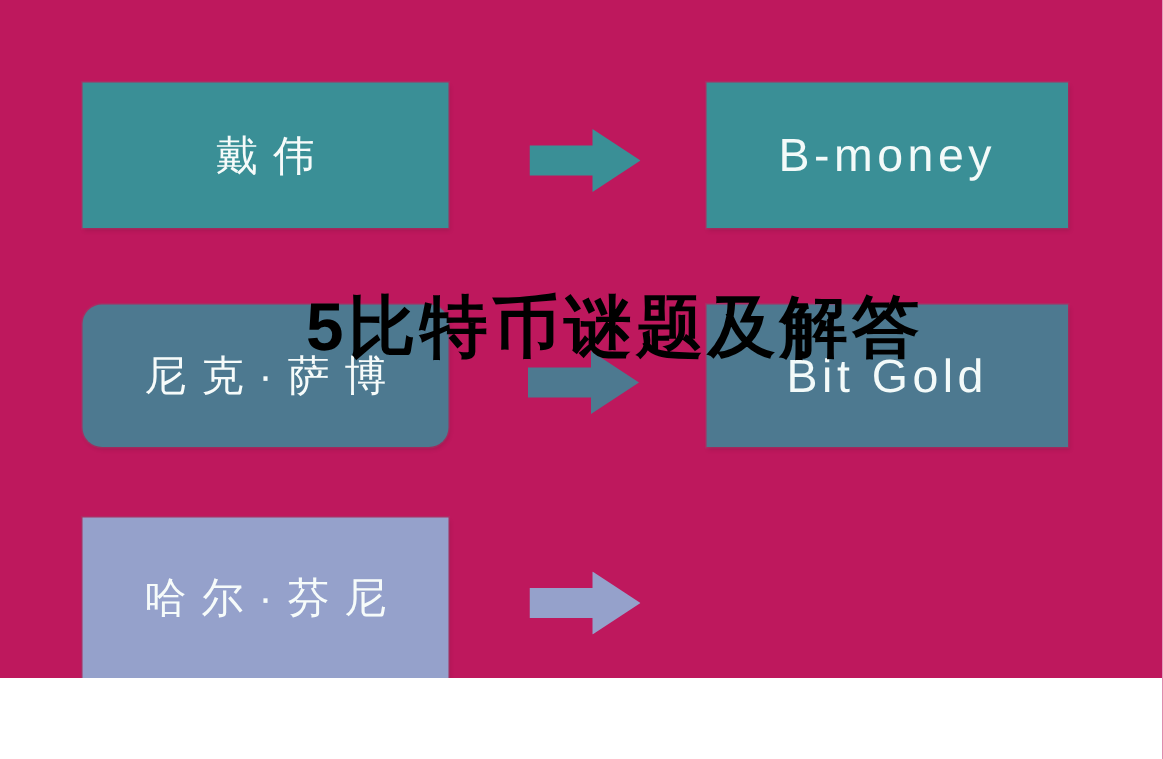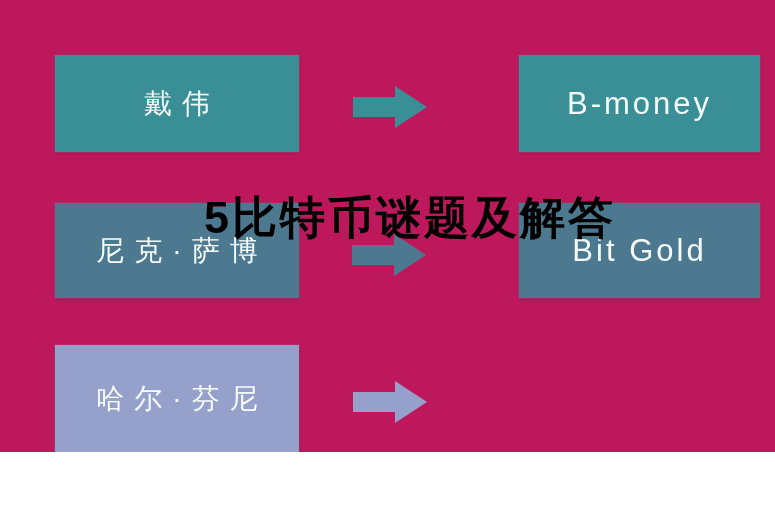--- a/index.html
+++ b/index.html
@@ -9,21 +9,21 @@
     background:#be185d;
     overflow:hidden;
     font-family:"Liberation Sans","DejaVu Sans",sans-serif;
   }
   .box{
     position:absolute;
     display:flex;align-items:center;justify-content:center;
     box-shadow:0 0 0 1px rgba(110,120,125,0.22), 1px 2px 3px rgba(0,0,0,0.10);
   }
   .left-box{left:55px;width:244px;}
-  .right-box{left:471px;width:241px;margin-left:48px;}
+  .right-box{left:471px;width:241px;}
   .r1{top:55px;height:97px;}
   .r2{top:203px;height:95px;}
   .r3{top:345px;height:107px;}
   .cjk-label{
     color:#f6fbfa;
     font-size:28px;
     letter-spacing:10px;
     padding-left:10px; 
     white-space:nowrap;
     font-weight:400;
@@ -59,21 +59,21 @@
   <div class="box left-box r1" style="background-color: rgb(58, 143, 150);">
     <span class="cjk-label">戴伟</span>
   </div>
   <svg class="arrow a1" viewBox="0 0 74 42">
     <polygon points="0,11 42,11 42,0 74,21 42,42 42,31 0,31" fill="#3a8f96"></polygon>
   </svg>
   <div class="box right-box r1" style="background-color: rgb(58, 143, 150);">
     <span class="latin-label">B-money</span>
   </div>
 
-  <div class="box left-box r2" style="background-color: rgb(77, 121, 144);">
+  <div class="box left-box r2" style="background-color: rgb(77, 121, 144); border-radius: 13px;">
     <span class="cjk-label">尼克·萨博</span>
   </div>
   <svg class="arrow a2" viewBox="0 0 74 42">
     <polygon points="0,11 42,11 42,0 74,21 42,42 42,31 0,31" fill="#4d7990"></polygon>
   </svg>
   <div class="box left-box r3" style="background-color: rgb(149, 161, 203);">
     <span class="cjk-label">哈尔·芬尼</span>
   </div>
 
   <div class="box right-box r2" style="background-color: rgb(77, 121, 144);">

